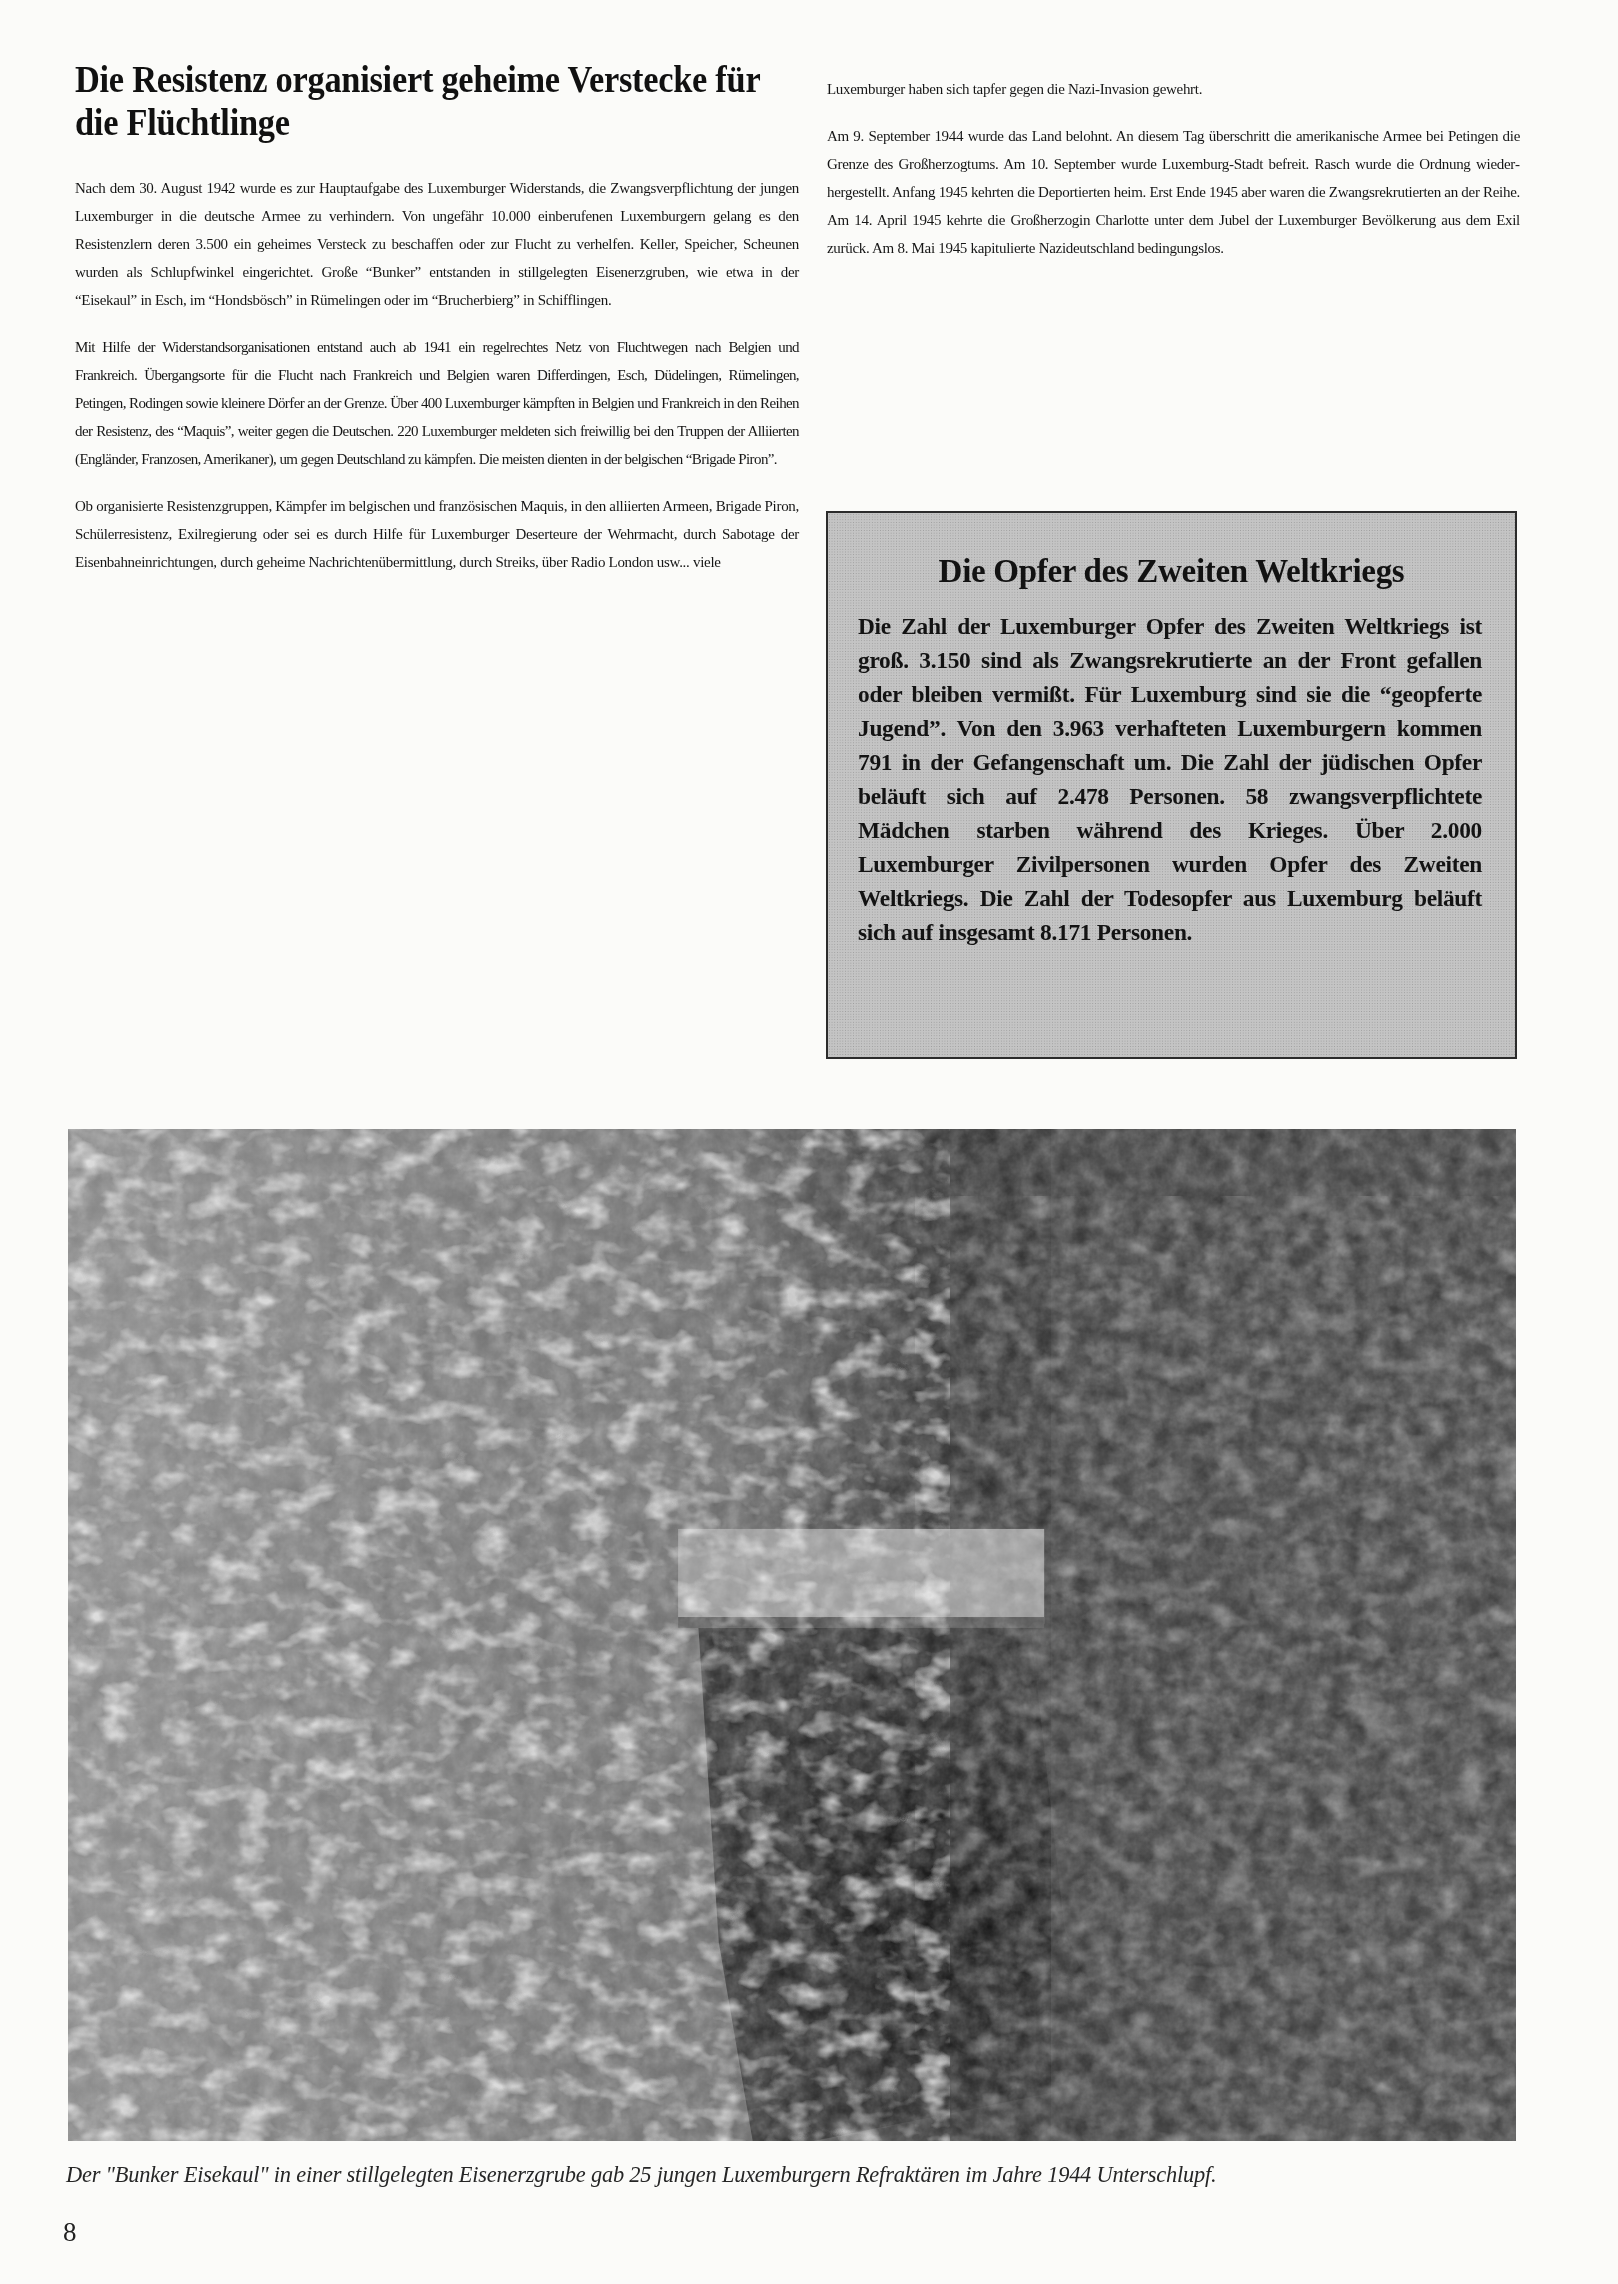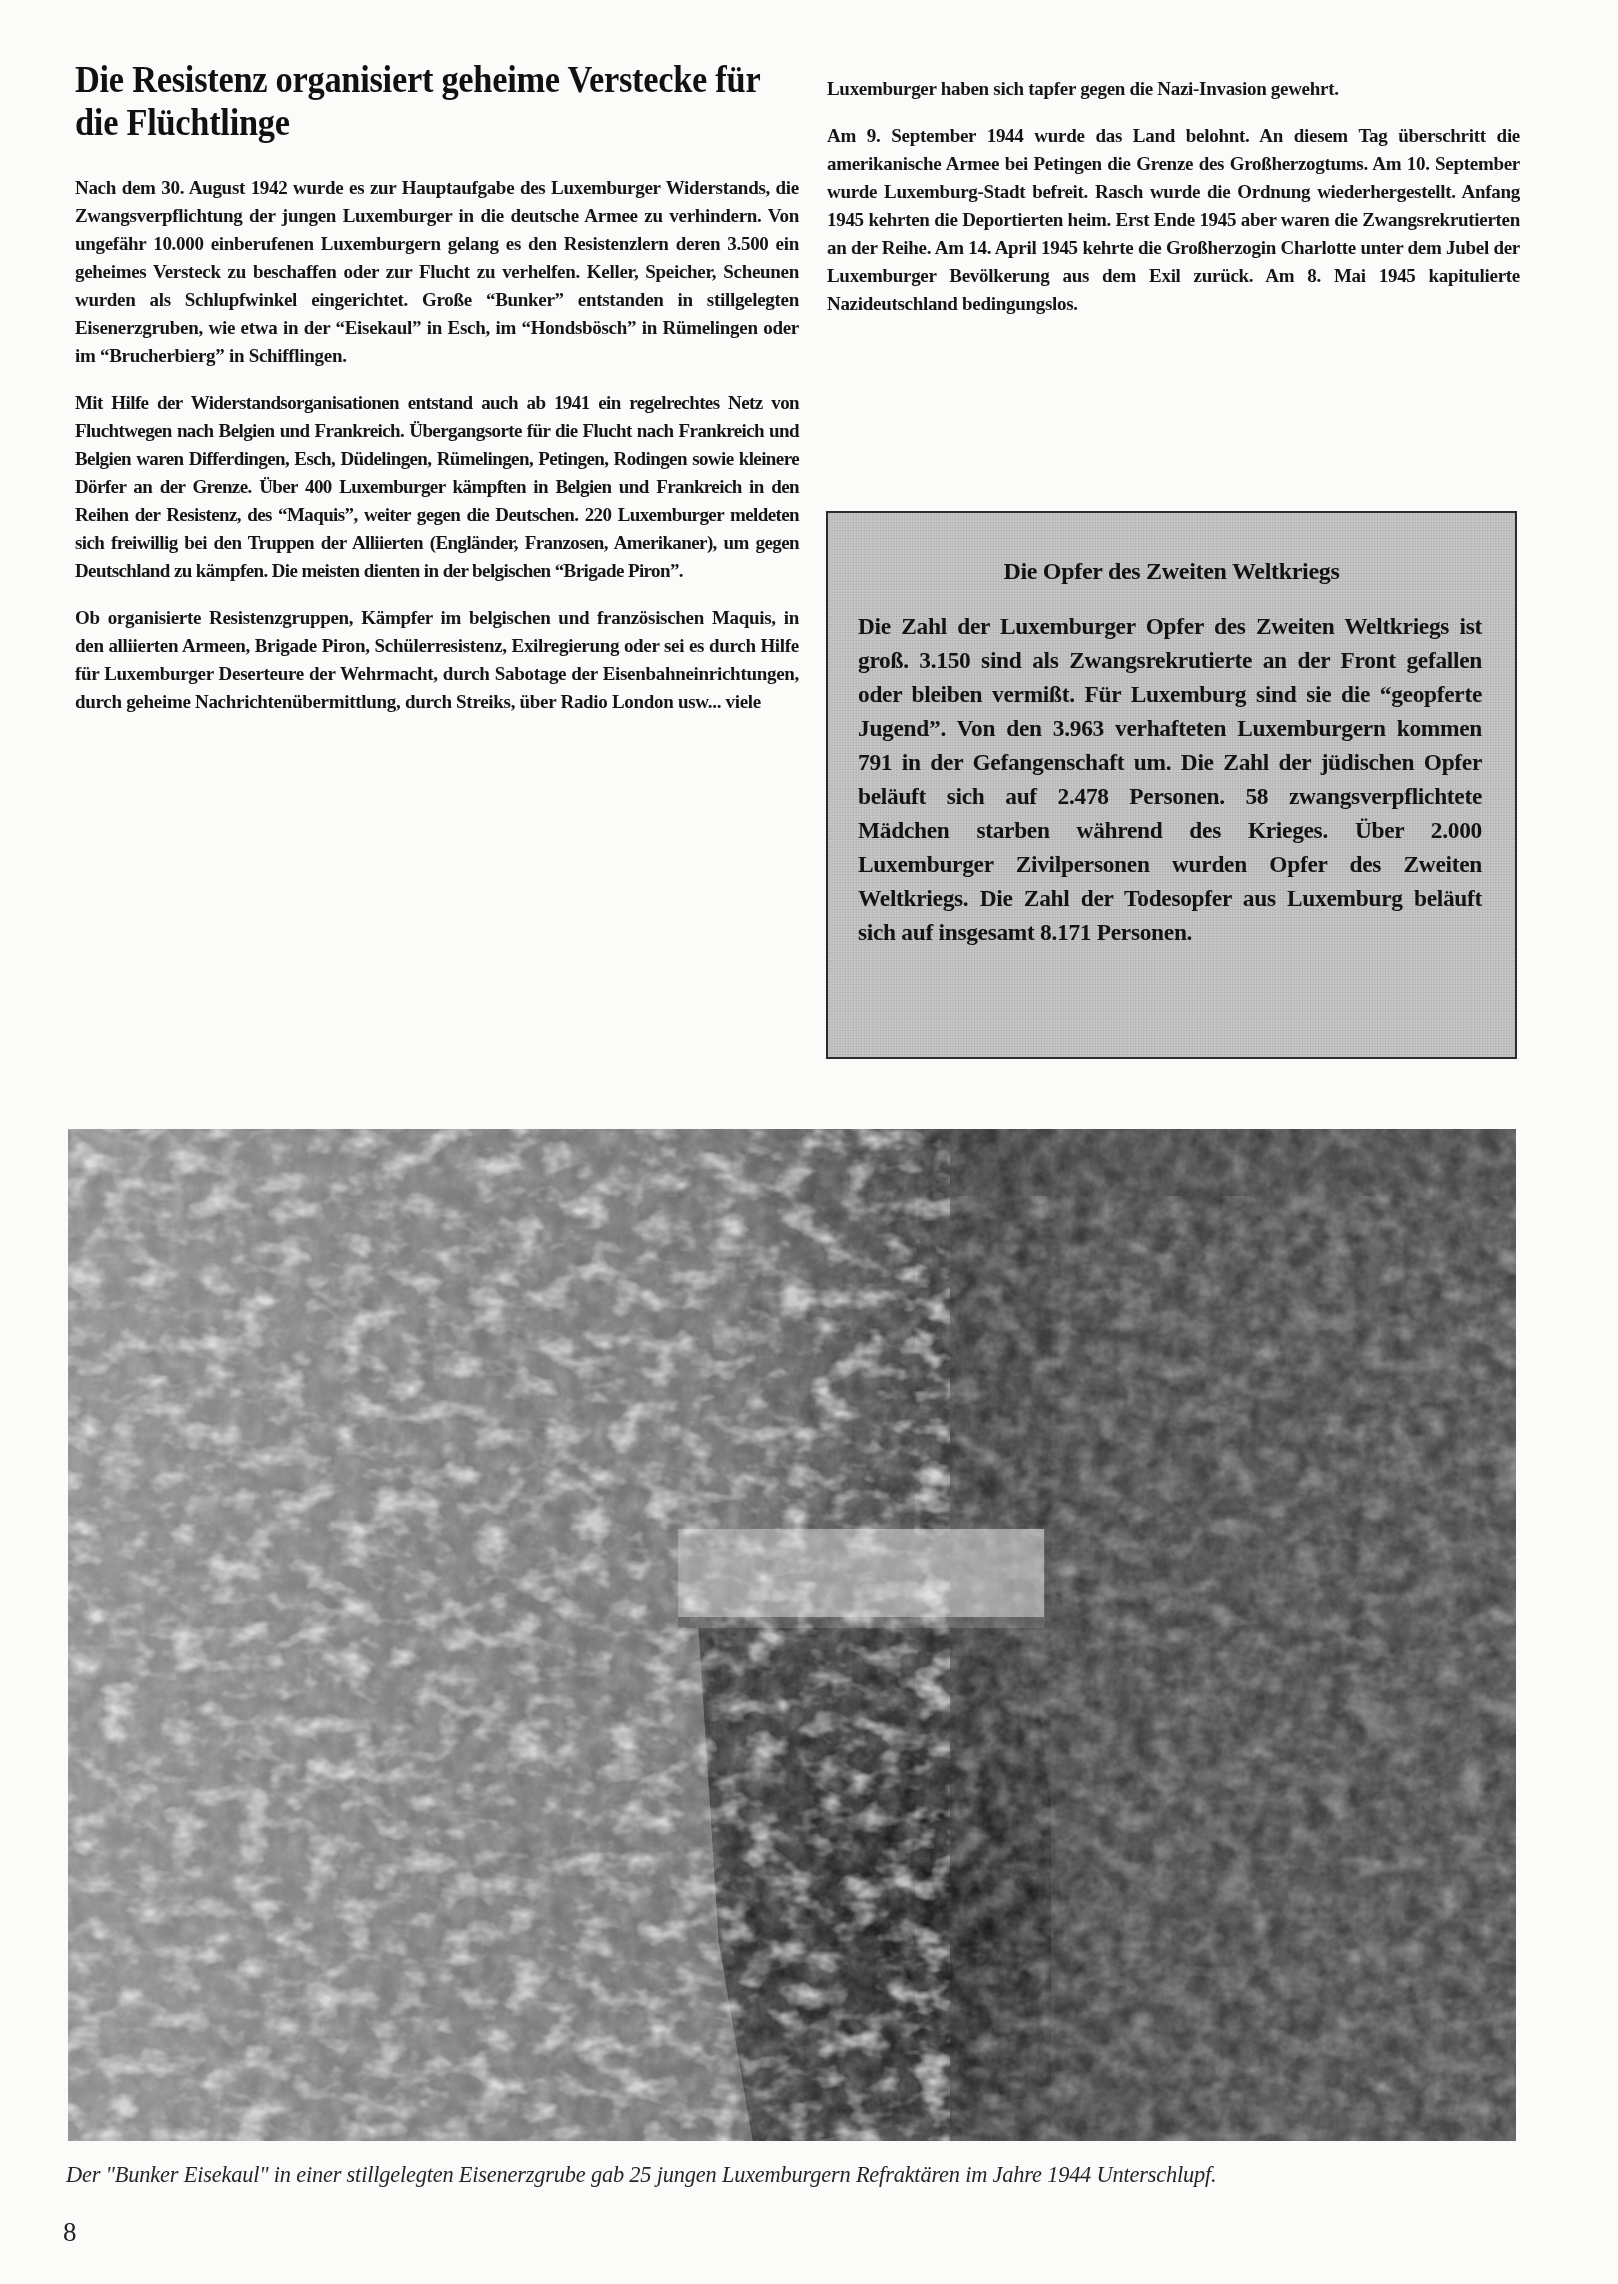--- a/index.html
+++ b/index.html
@@ -11,35 +11,35 @@
   }
   .col-left { position: absolute; left: 75px; top: 58px; width: 724px; }
   .col-right { position: absolute; left: 827px; top: 75px; width: 693px; }
 
   .headline {
     font-weight: bold; font-size: 37px; line-height: 43px; margin: 0 0 30px 0;
     letter-spacing: -0.3px; transform: scaleX(0.93); transform-origin: left top;
     width: 780px; color: #111;
   }
   p.body {
-    margin: 0 0 19px 0; font-size: 19px; line-height: 28px;
-    text-align: justify; hyphens: manual; letter-spacing: -0.3px; font-weight: bold;
+    margin: 0 0 19px 0; font-size: 15px; line-height: 28px;
+    text-align: justify; hyphens: manual; letter-spacing: -0.3px;
   }
   p.body.tight { letter-spacing: -0.6px; }
 
   .box {
     position: absolute; left: 826px; top: 511px; width: 691px; height: 548px;
     border: 2.7px solid #2b2b2b; border-left-width: 2px; border-top-width: 2px;
     background-color: #c4c4c4;
     background-image: radial-gradient(#9c9c9c 0.5px, transparent 0.7px);
     background-size: 2.7px 2.7px;
     box-sizing: border-box;
   }
   .box-title {
-    font-weight: bold; font-size: 24px; line-height: 38px; text-align: center;
+    font-weight: bold; font-size: 33px; line-height: 38px; text-align: center;
     margin: 39px 0 19px 0; color: #121212; letter-spacing: -0.3px;
   }
   .box-text {
     margin: 0 33px 0 30px; font-size: 23.4px; line-height: 34px;
     text-align: justify; letter-spacing: -0.3px; color: #131313; font-weight: bold;
   }
 
   .photo {
     position: absolute; left: 68px; top: 1129px; width: 1448px; height: 1012px;
     overflow: hidden; background: #2b2b2b;

